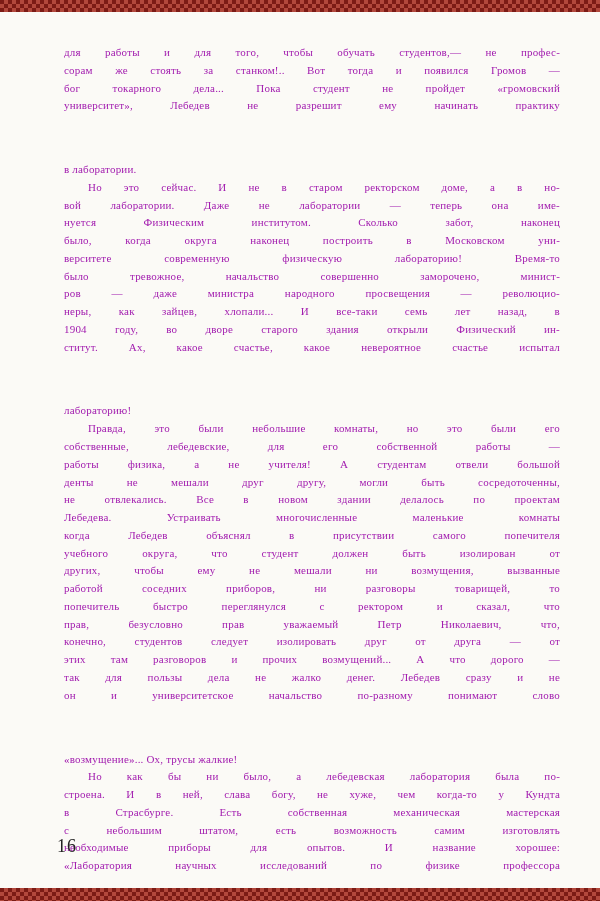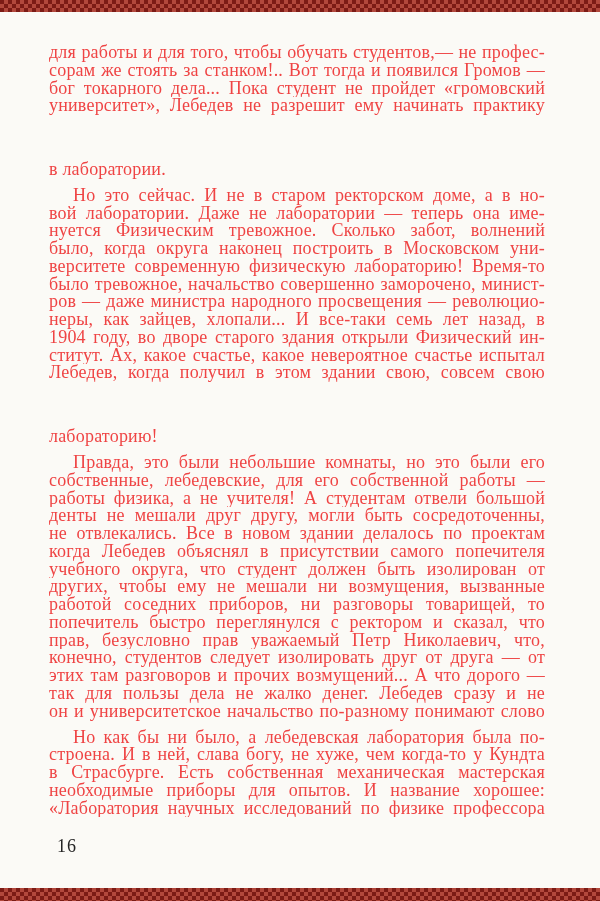--- a/index.html
+++ b/index.html
@@ -16,33 +16,33 @@
     background-image:
       linear-gradient(45deg, var(--border-light, #b2483c) 25%, transparent 25%, transparent 75%, var(--border-light, #b2483c) 75%),
       linear-gradient(45deg, var(--border-light, #b2483c) 25%, transparent 25%, transparent 75%, var(--border-light, #b2483c) 75%);
     background-size: 8px 8px;
     background-position: 0 0, 4px 4px;
   }
   .ornament-top { top: 0; height: 12px; }
   .ornament-bottom { bottom: 0; height: 13px; }
   .text-block {
     position: absolute;
-    left: 49px; width: 496px; top: 44px;
-    font-size: 18px;
+    left: 64px; width: 496px; top: 44px;
+    font-size: 11px;
     line-height: 17.77px;
-    color: #ef4444;
+    color: #a21caf;
     letter-spacing: 0.2px;
   }
   .line {
     height: 17.77px;
     overflow: hidden;
     text-align: justify;
     text-align-last: justify;
   }
-  .line.indent { text-indent: 24px; margin-top: 8px; }
+  .line.indent { text-indent: 24px; }
   .line.para-end { text-align-last: left; margin-top: 46px; }
   .page-number {
     position: absolute;
     left: 57px; top: 836px;
     font-size: 18px;
     color: #242424;
     letter-spacing: 1px;
   }
 </style>
 </head>
@@ -51,47 +51,49 @@
 <div class="ornament ornament-top"></div>
 
 <div class="text-block">
     <div class="line">для работы и для того, чтобы обучать студентов,— не профес-</div>
     <div class="line">сорам же стоять за станком!.. Вот тогда и появился Громов —</div>
     <div class="line">бог токарного дела... Пока студент не пройдет «громовский</div>
     <div class="line">университет», Лебедев не разрешит ему начинать практику</div>
     <div class="line para-end">в лаборатории.</div>
     <div class="line indent">Но это сейчас. И не в старом ректорском доме, а в но-</div>
     <div class="line">вой лаборатории. Даже не лаборатории — теперь она име-</div>
-    <div class="line">нуется Физическим тревожное. Сколько забот, волнений</div>
+    <div class="line">нуется Физическим институтом. Сколько забот, наконец</div>
     <div class="line">было, когда округа наконец построить в Московском уни-</div>
     <div class="line">верситете современную физическую лабораторию! Время-то</div>
     <div class="line">было тревожное, начальство совершенно заморочено, минист-</div>
     <div class="line">ров — даже министра народного просвещения — революцио-</div>
     <div class="line">неры, как зайцев, хлопали... И все-таки семь лет назад, в</div>
     <div class="line">1904 году, во дворе старого здания открыли Физический ин-</div>
     <div class="line">ститут. Ах, какое счастье, какое невероятное счастье испытал</div>
-    <div class="line">Лебедев, когда получил в этом здании свою, совсем свою</div>
     <div class="line para-end">лабораторию!</div>
     <div class="line indent">Правда, это были небольшие комнаты, но это были его</div>
     <div class="line">собственные, лебедевские, для его собственной работы —</div>
     <div class="line">работы физика, а не учителя! А студентам отвели большой</div>
     <div class="line">денты не мешали друг другу, могли быть сосредоточенны,</div>
     <div class="line">не отвлекались. Все в новом здании делалось по проектам</div>
+    <div class="line">Лебедева. Устраивать многочисленные маленькие комнаты</div>
     <div class="line">когда Лебедев объяснял в присутствии самого попечителя</div>
     <div class="line">учебного округа, что студент должен быть изолирован от</div>
     <div class="line">других, чтобы ему не мешали ни возмущения, вызванные</div>
     <div class="line">работой соседних приборов, ни разговоры товарищей, то</div>
     <div class="line">попечитель быстро переглянулся с ректором и сказал, что</div>
     <div class="line">прав, безусловно прав уважаемый Петр Николаевич, что,</div>
     <div class="line">конечно, студентов следует изолировать друг от друга — от</div>
     <div class="line">этих там разговоров и прочих возмущений... А что дорого —</div>
     <div class="line">так для пользы дела не жалко денег. Лебедев сразу и не</div>
     <div class="line">он и университетское начальство по-разному понимают слово</div>
+    <div class="line para-end">«возмущение»... Ох, трусы жалкие!</div>
     <div class="line indent">Но как бы ни было, а лебедевская лаборатория была по-</div>
     <div class="line">строена. И в ней, слава богу, не хуже, чем когда-то у Кундта</div>
     <div class="line">в Страсбурге. Есть собственная механическая мастерская</div>
+    <div class="line">с небольшим штатом, есть возможность самим изготовлять</div>
     <div class="line">необходимые приборы для опытов. И название хорошее:</div>
     <div class="line">«Лаборатория научных исследований по физике профессора</div>
   </div>
 
 <div class="page-number">16</div>
 
 <div class="ornament ornament-bottom"></div>
 
 </body></html>

